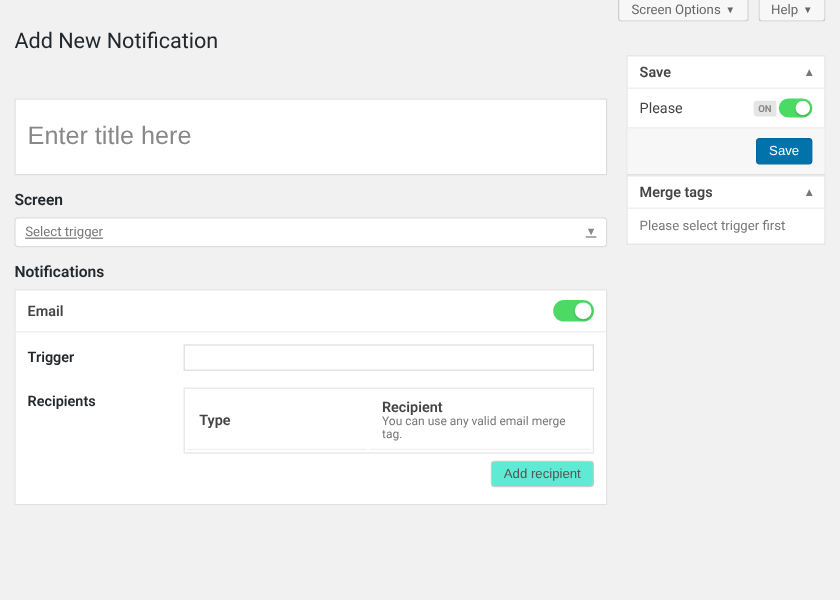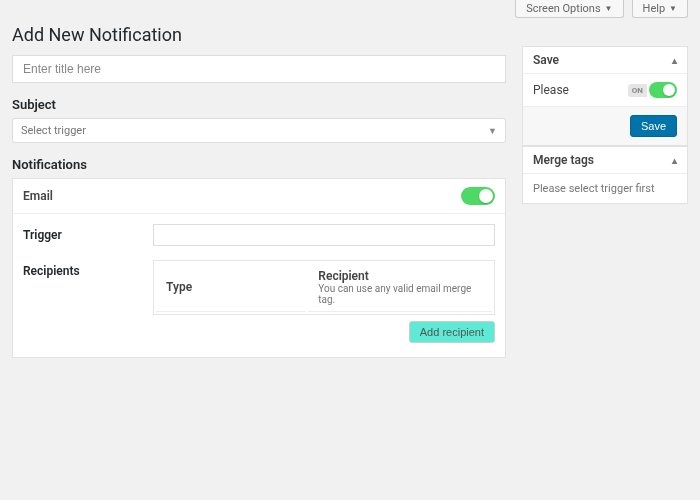--- a/index.html
+++ b/index.html
@@ -47,44 +47,46 @@
     flex-shrink: 0;
   }
   h1 {
     font-size: 18px;
     font-weight: 400;
     color: #23282d;
     padding: 6px 0 10px 0;
   }
   .title-input {
     width: 100%;
-    padding: 6px 10px;
-    font-size: 12px;
+    padding: 19px 10px;
+    font-size: 21px;
     border: 1px solid #ddd;
     background: #fff;
     color: #777;
+    margin-top: 27px;
   }
   .title-input::placeholder { color: #888; }
   h2.section {
     font-size: 13px;
     font-weight: 600;
     color: #23282d;
     margin: 14px 0 6px 0;
   }
   .trigger-select {
     width: 100%;
     border: 1px solid #ddd;
     background: #fff;
     padding: 5px 8px;
     display: flex;
     justify-content: space-between;
     align-items: center;
     color: #777;
     font-size: 11px;
     border-radius: 3px;
+    text-decoration: underline;
   }
   .postbox {
     background: #fff;
     border: 1px solid #e1e1e1;
     margin-bottom: 14px;
   }
   .postbox-header {
     padding: 8px 10px;
     border-bottom: 1px solid #eee;
     display: flex;
@@ -233,21 +235,21 @@
     <span>Help</span>
     <span class="caret">▼</span>
   </div>
 </div>
 
 <div class="wrap">
   <div class="left">
     <h1>Add New Notification</h1>
     <input class="title-input" type="text" placeholder="Enter title here" style="">
 
-    <h2 class="section">Subject</h2>
+    <h2 class="section">Screen</h2>
     <div class="trigger-select">
       <span>Select trigger</span>
       <span style="font-size:9px;color:#888;">▼</span>
     </div>
 
     <h2 class="section">Notifications</h2>
 
     <div class="postbox">
       <div class="postbox-header">
         <span>Email</span>

